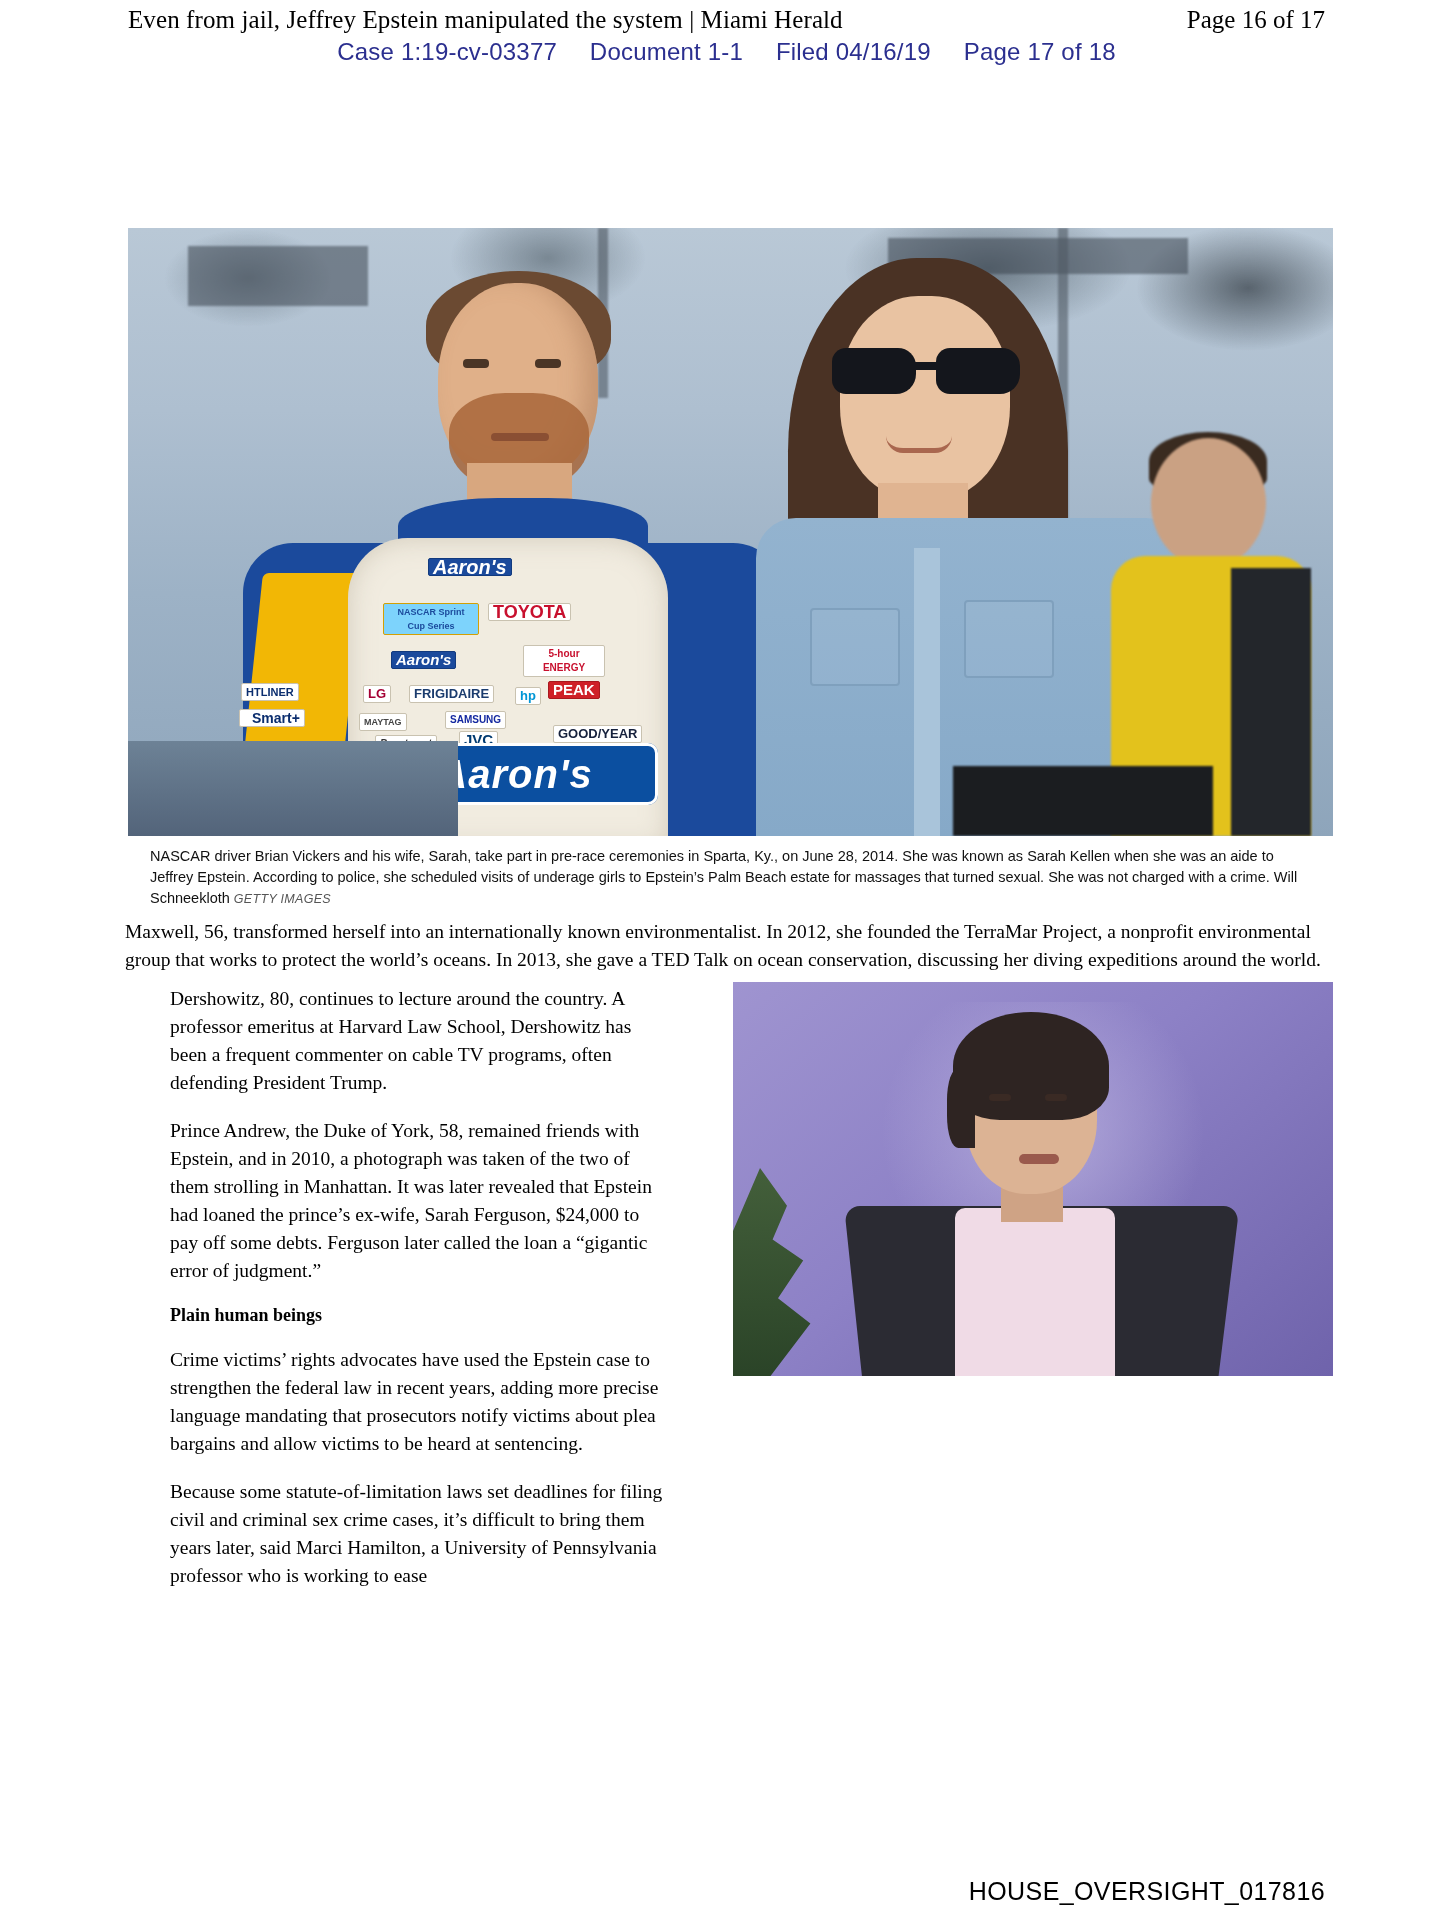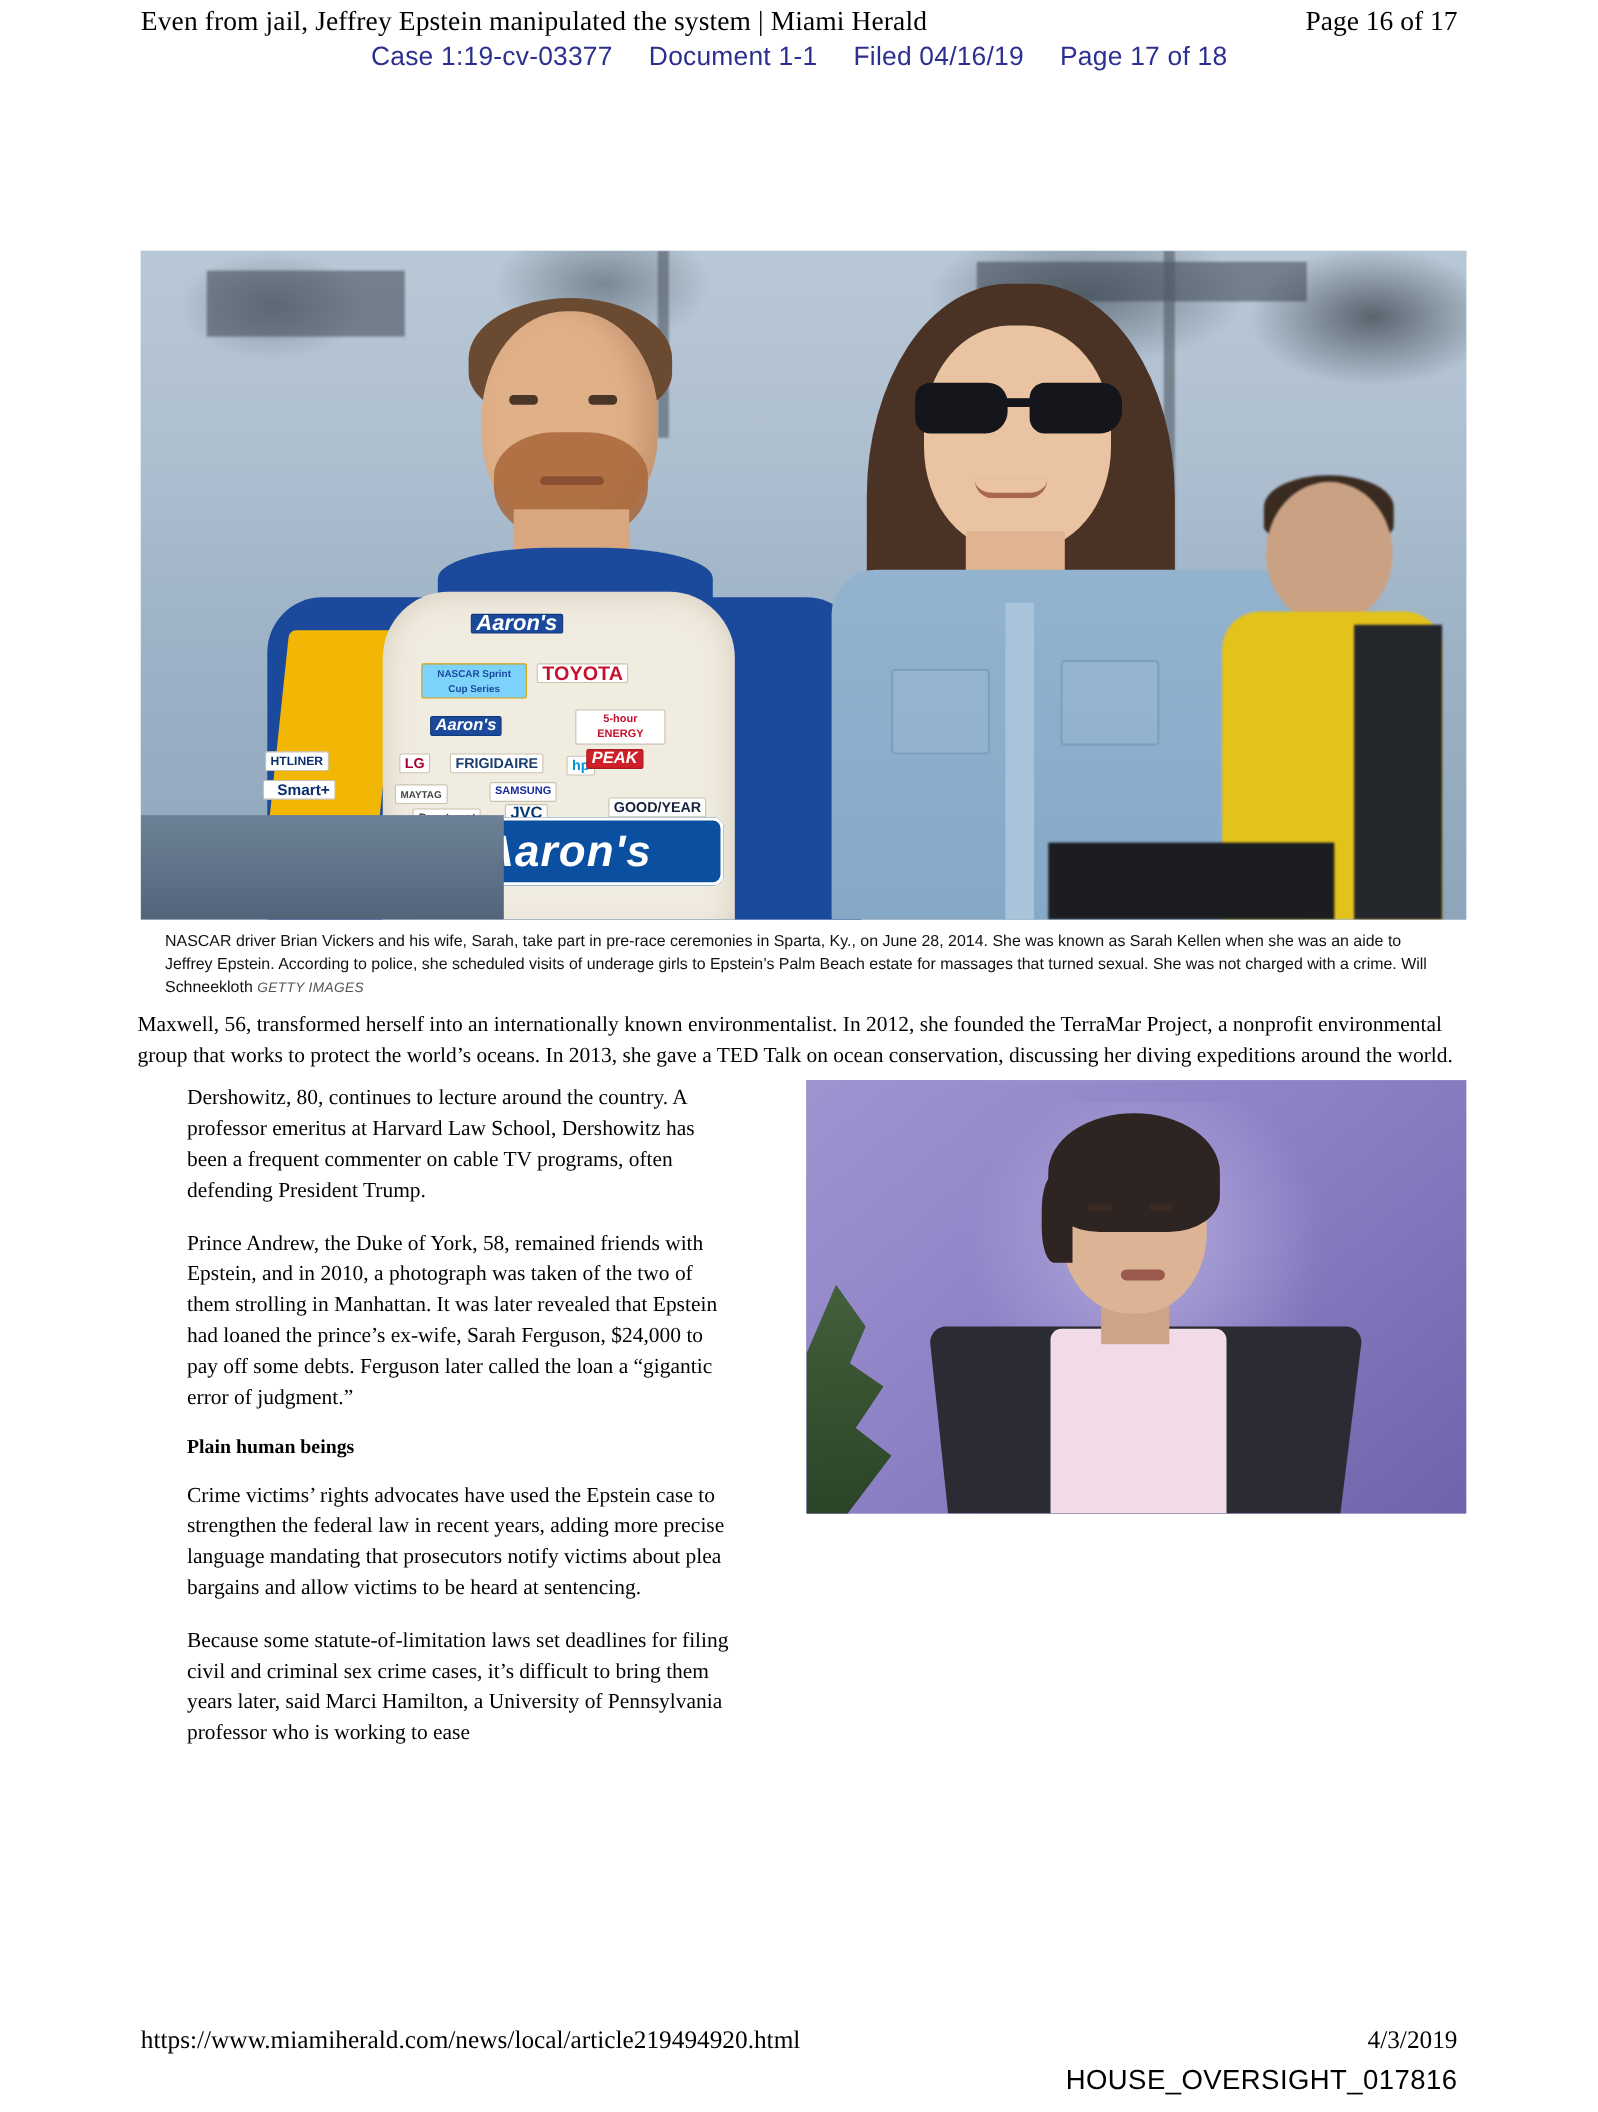--- a/index.html
+++ b/index.html
@@ -404,21 +404,21 @@
       <div class="suit-front"></div>
 
       <div class="badge blue" style="left:205px;top:285px;font-style:italic;font-size:20px;">Aaron's</div>
       <div class="badge" style="left:265px;top:330px;font-size:18px;color:#c8102e;">TOYOTA</div>
       <div class="badge yellow" style="left:160px;top:330px;width:86px;font-size:9px;white-space:normal;">NASCAR Sprint Cup Series</div>
       <div class="badge blue" style="left:168px;top:378px;font-style:italic;font-size:15px;">Aaron's</div>
       <div class="badge" style="left:300px;top:372px;width:72px;white-space:normal;color:#c8102e;font-size:10px;">5-hour ENERGY</div>
       <div class="badge" style="left:140px;top:412px;font-size:13px;color:#a50034;">LG</div>
       <div class="badge" style="left:186px;top:412px;font-size:13px;color:#1b3c6e;">FRIGIDAIRE</div>
       <div class="badge" style="left:292px;top:414px;font-size:13px;color:#0096d6;">hp</div>
-      <div class="badge red" style="left:310px;top:408px;font-size:15px;font-style:italic;">PEAK</div>
+      <div class="badge red" style="left:325px;top:408px;font-size:15px;">PEAK</div>
       <div class="badge" style="left:136px;top:440px;font-size:9px;color:#444;">MAYTAG</div>
       <div class="badge" style="left:222px;top:438px;font-size:10px;color:#1428a0;">SAMSUNG</div>
       <div class="badge" style="left:152px;top:462px;font-size:10px;font-style:italic;color:#333;">Beautyrest</div>
       <div class="badge" style="left:236px;top:458px;font-size:15px;color:#003a70;">JVC</div>
       <div class="badge" style="left:330px;top:452px;font-size:13px;color:#16213c;">GOOD/YEAR</div>
       <div class="badge" style="left:148px;top:488px;font-size:15px;color:#0a2d6e;">SHARP</div>
       <div class="badge" style="left:224px;top:488px;font-size:14px;color:#0a2d6e;">MAGNAVOX</div>
       <div class="badge yellow" style="left:28px;top:468px;font-size:14px;">NOCO</div>
       <div class="badge blue" style="left:22px;top:512px;width:78px;white-space:normal;font-size:11px;">SHERWIN WILLIAMS</div>
       <div class="badge" style="left:18px;top:410px;font-size:11px;color:#0a2d6e;">HTLINER</div>
@@ -478,19 +478,15 @@
     <div class="pr-shirt"></div>
     <div class="pr-neck"></div>
     <div class="pr-head"></div>
     <div class="pr-hair"></div>
     <div class="pr-hair2"></div>
     <div class="pr-eye l"></div>
     <div class="pr-eye r"></div>
     <div class="pr-mouth"></div>
   </div>
 
-  <div class="footer">
-    <div>https://www.miamiherald.com/news/local/article219494920.html</div>
-    <div>4/3/2019</div>
-  </div>
   <div class="bates">HOUSE_OVERSIGHT_017816</div>
 
 </div>
 
 </body></html>

